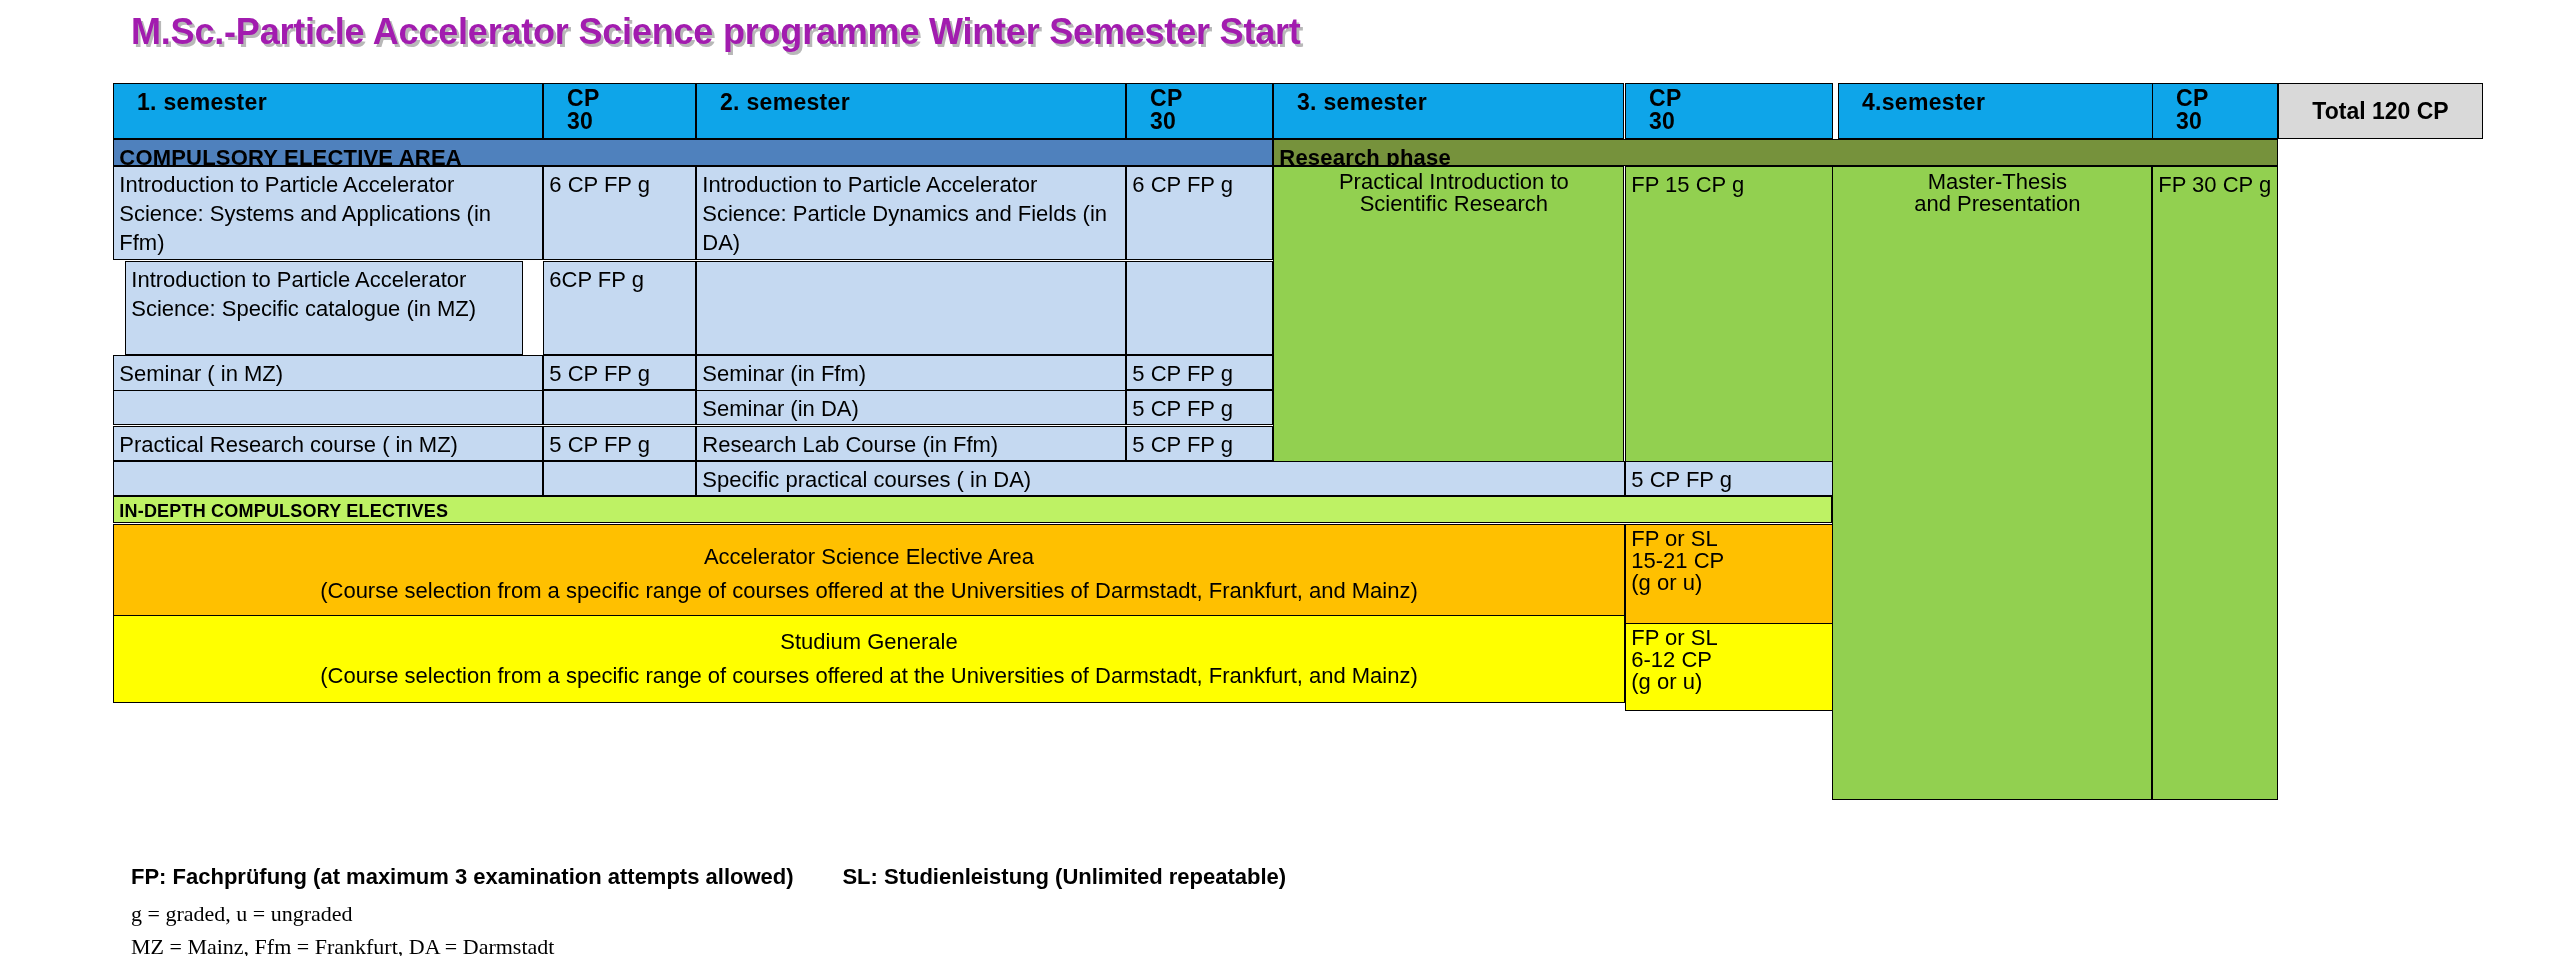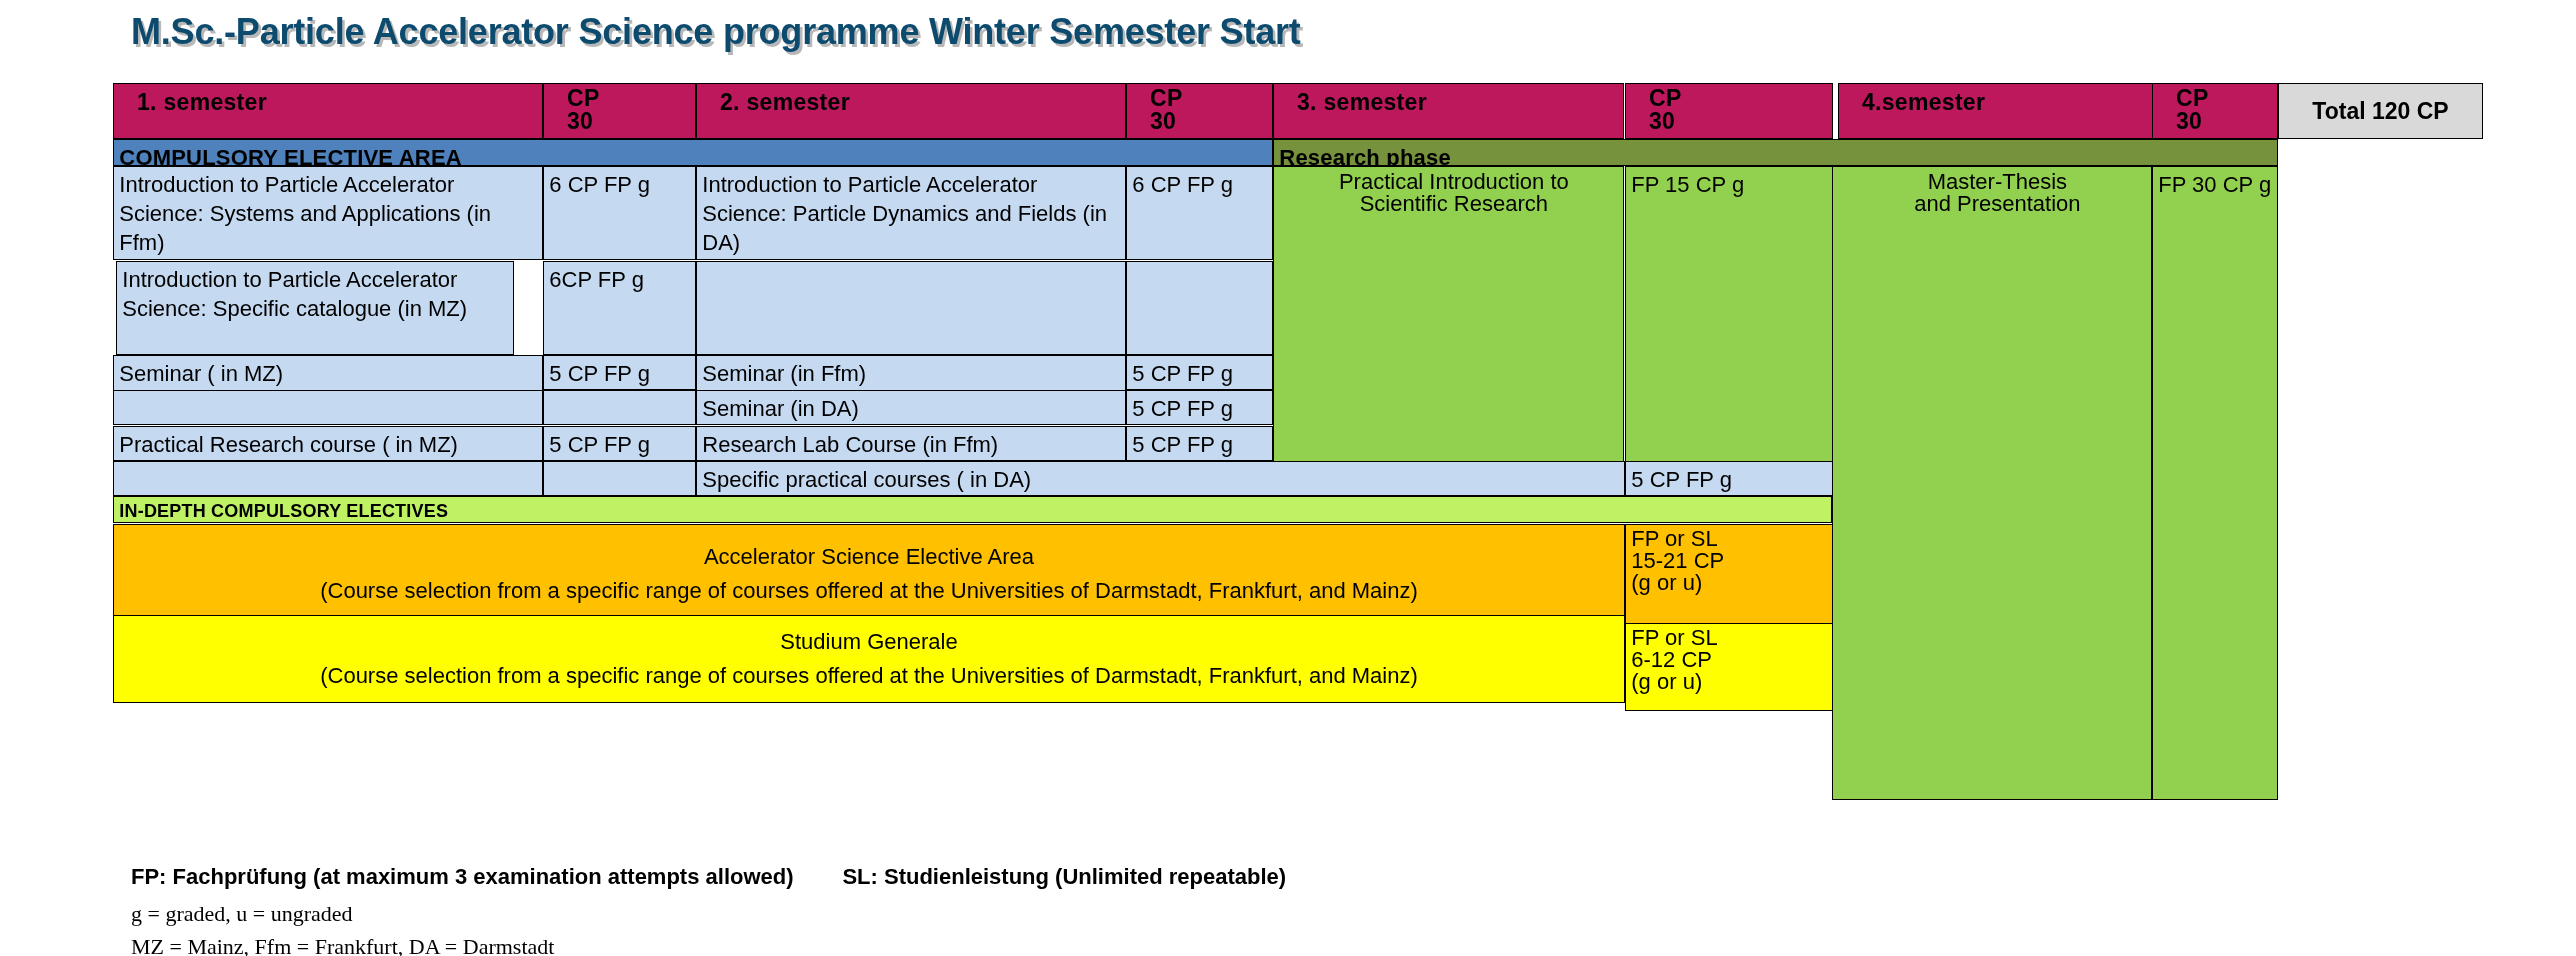--- a/index.html
+++ b/index.html
@@ -18,21 +18,21 @@
 
   
   #page-title {
     position: absolute;
     left: 131px;
     top: 10.6px;
     font-size: 36px;
     font-weight: bold;
     letter-spacing: -0.2px;
     white-space: nowrap;
-    color: #0c4a6e;
+    color: #a21caf;
     text-shadow: 2.6px 2.6px 0 #b8b8b8;
   }
 
   
   #schedule-grid {
     position: absolute;
     left: 113px;
     top: 83px;
     width: 2370px;
     height: 717px;
@@ -40,21 +40,21 @@
   .cell {
     position: absolute;
     box-sizing: border-box;
     border: 1.8px solid #000;
     overflow: hidden;
     font-size: 22px;
     line-height: 1.32;
     padding: 2.6px 5.3px 0 5.3px;
   }
   .hdr {
-    background: #be185d;
+    background: #0ea5e9;
     font-weight: bold;
     font-size: 23px;
     letter-spacing: 0.3px;
     padding-left: 23px;
   }
   .hdr-total {
     background: #d9d9d9;
     font-weight: bold;
     font-size: 23px;
     display: flex;
@@ -180,21 +180,21 @@
   </div>
 
   <div class="cell green ctr-top" style="left:1719px; top:83px; width:320px; height:634px;">
     <span class="band-txt">Master-Thesis</span>
     <span class="band-txt">and Presentation</span>
   </div>
   <div class="cell green nowrapcell" style="left:2039px; top:83px; width:126px; height:634px;">
     <span>FP 30 CP  g</span>
   </div>
 
-  <div class="cell blue" style="left:3px; top:178px; width:398px; height:94px;">
+  <div class="cell blue" style="left:12px; top:178px; width:398px; height:94px;">
     <span>Introduction to Particle Accelerator Science: Specific catalogue (in MZ)</span>
   </div>
   <div class="cell blue nowrapcell" style="left:430px; top:178px; width:153px; height:94px;">
     <span>6CP  FP  g</span>
   </div>
   <div class="cell blue" style="left:583px; top:178px; width:430px; height:94px;">
     <span></span>
   </div>
   <div class="cell blue nowrapcell" style="left:1013px; top:178px; width:147px; height:94px;">
     <span></span>

